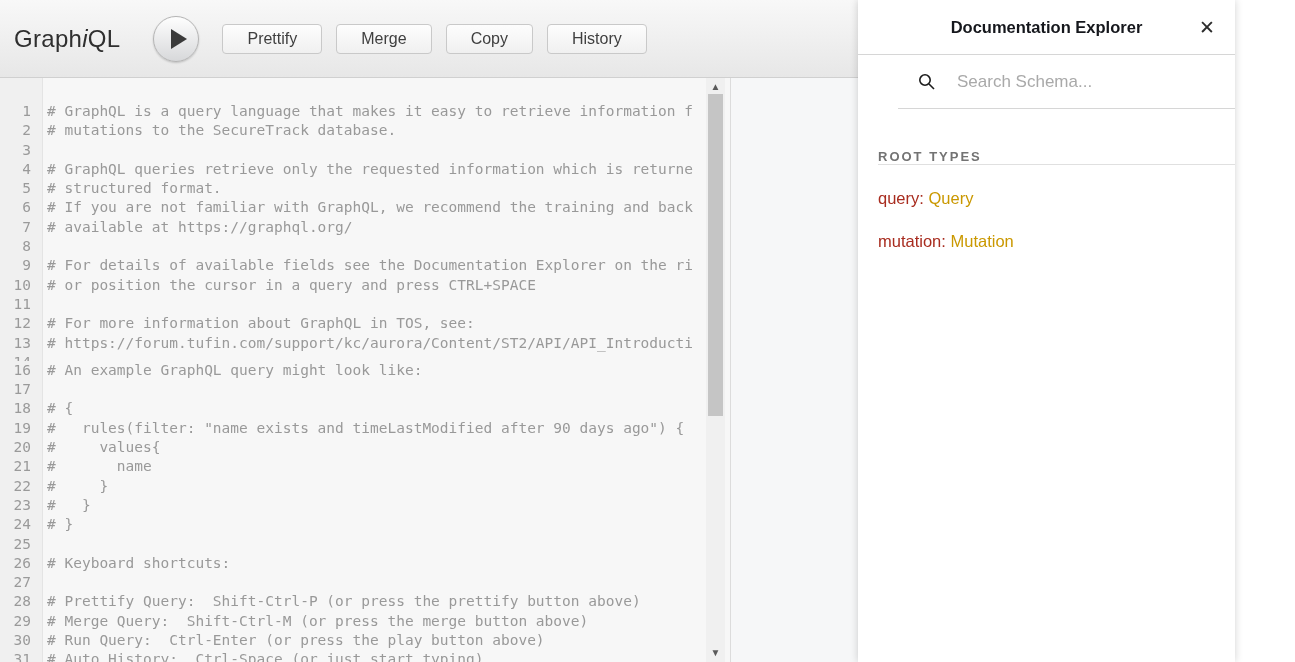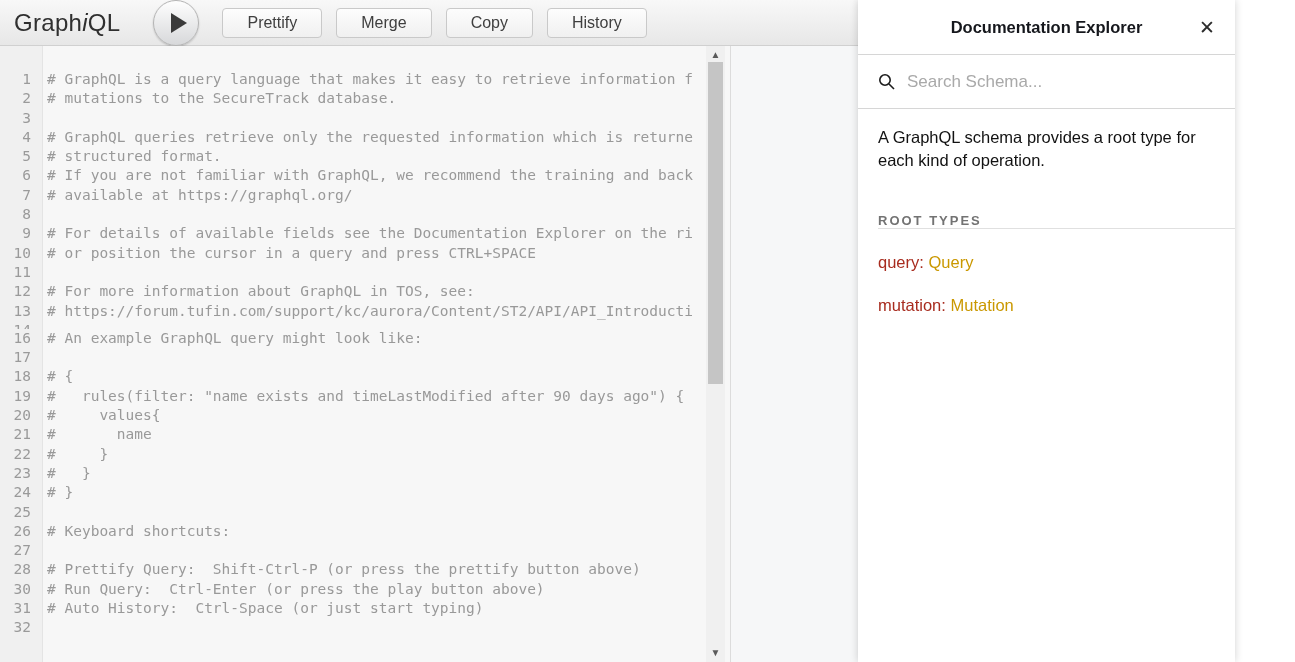--- a/index.html
+++ b/index.html
@@ -7,21 +7,21 @@
   body {
     width:1295px; height:662px; overflow:hidden; position:relative;
     font-family:"Liberation Sans", sans-serif; background:#fff;
   }
   .app { position:absolute; inset:0; display:flex; }
 
   
   .left-region { width:858px; height:662px; display:flex; flex-direction:column; }
 
   .topbar {
-    height:46px; flex:none;
+    height:78px; flex:none;
     background:linear-gradient(#f8f8f8,#e7e7e7);
     border-bottom:1px solid #d0d0d0;
     display:flex; align-items:center; padding-left:14px;
   }
   .logo { font-size:24px; color:#2f2f2f; letter-spacing:0.3px; }
   .logo .ital { font-style:italic; }
 
   .execute-btn {
     width:46px; height:46px; border-radius:50%;
     background:linear-gradient(#fefefe,#d7d8da);
@@ -95,21 +95,21 @@
     display:flex; align-items:center; justify-content:center; position:relative;
   }
   .doc-title { font-size:16.5px; font-weight:bold; color:#15171c; }
   .doc-close {
     position:absolute; right:18px; top:50%; transform:translateY(-50%);
     font-size:19px; color:#2c2c2c; cursor:pointer; line-height:1;
     background:none; border:none; padding:2px;
   }
   .search-row {
     height:54px; flex:none; border-bottom:1px solid #d6d6d6;
-    display:flex; align-items:center; padding:0 20px; gap:10px;
+    display:flex; align-items:center; padding:0 20px; gap:20px;margin-left:40px;
   }
   .search-row svg { flex:none; }
   .search-input {
     flex:1; border:none; outline:none; background:transparent;
     font-size:17px; color:#333; font-family:"Liberation Sans", sans-serif;
   }
   .search-input::placeholder { color:#a9a9a9; }
 
   .doc-intro { margin:17px 20px 0; font-size:16.5px; color:#121212; line-height:1.42; }
 
@@ -251,20 +251,24 @@
             </div>
             <div class="cm-row">
               <div class="cm-gutter">27</div>
               <div class="cm-text"></div>
             </div>
             <div class="cm-row">
               <div class="cm-gutter">28</div>
               <div class="cm-text"># Prettify Query:  Shift-Ctrl-P (or press the prettify button above)</div>
             </div>
             <div class="cm-row">
+              <div class="cm-gutter">29</div>
+              <div class="cm-text"># Merge Query:  Shift-Ctrl-M (or press the merge button above)</div>
+            </div>
+            <div class="cm-row">
               <div class="cm-gutter">30</div>
               <div class="cm-text"># Run Query:  Ctrl-Enter (or press the play button above)</div>
             </div>
             <div class="cm-row">
               <div class="cm-gutter">31</div>
               <div class="cm-text"># Auto History:  Ctrl-Space (or just start typing)</div>
             </div>
             <div class="cm-row">
               <div class="cm-gutter">32</div>
               <div class="cm-text"></div>
@@ -289,21 +293,20 @@
     </div>
 
     <div class="search-row">
       <svg width="17" height="17" viewBox="0 0 17 17">
         <circle cx="7" cy="7" r="5.2" fill="none" stroke="#1c1c1c" stroke-width="1.6"></circle>
         <line x1="11" y1="11" x2="16" y2="16" stroke="#1c1c1c" stroke-width="1.6"></line>
       </svg>
       <input class="search-input" type="text" placeholder="Search Schema..." style="">
     </div>
 
-    <div class="doc-intro">A GraphQL schema provides a root type for each kind of operation.</div>
 
     <div class="doc-section">
       <div class="doc-section-title">ROOT TYPES</div>
     </div>
 
     <div id="root-types">
         <div class="root-item"><span class="root-field">query</span><span class="root-colon">: </span><span class="root-type">Query</span></div>
         <div class="root-item"><span class="root-field">mutation</span><span class="root-colon">: </span><span class="root-type">Mutation</span></div>
       </div>
   </div>

